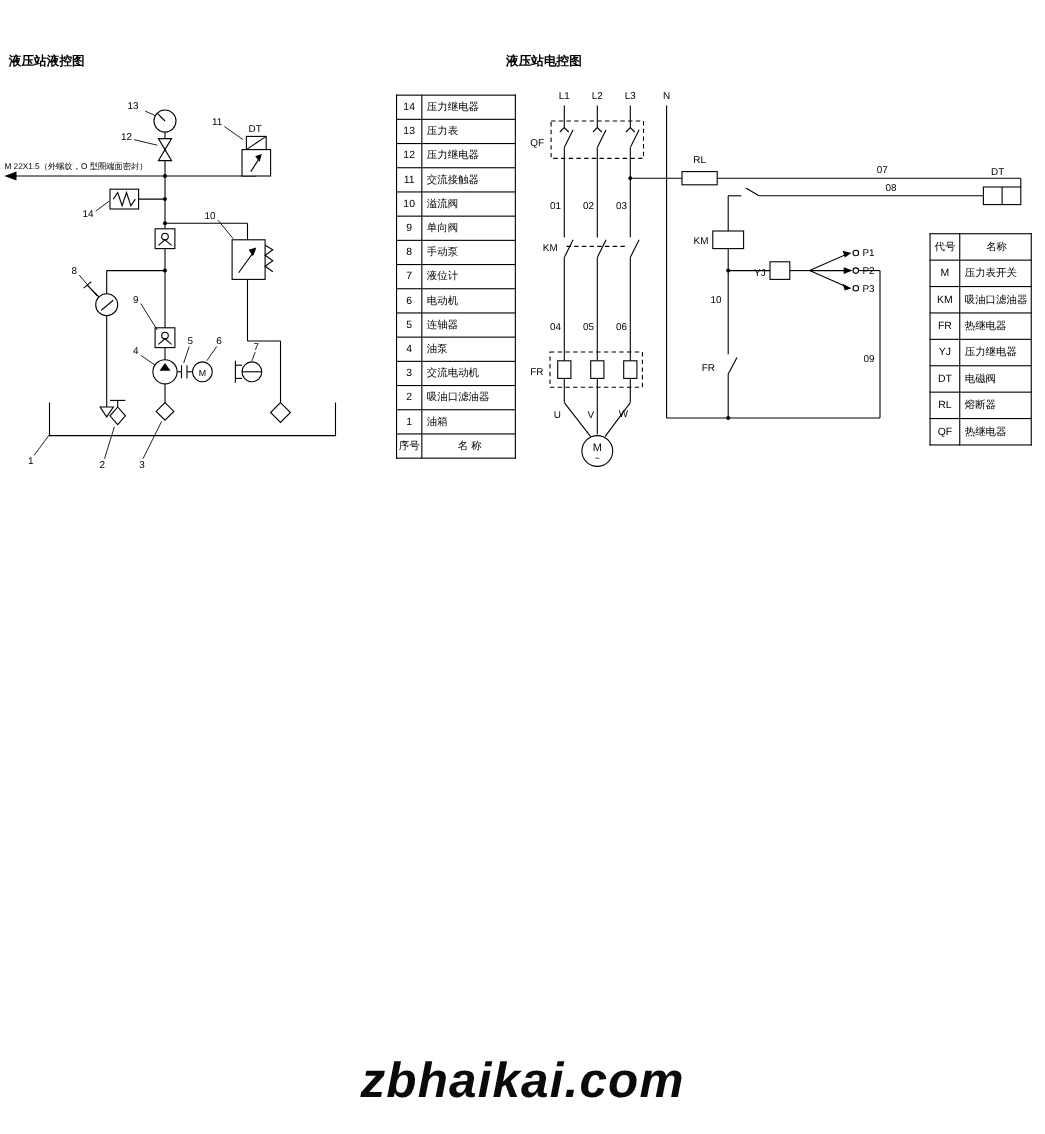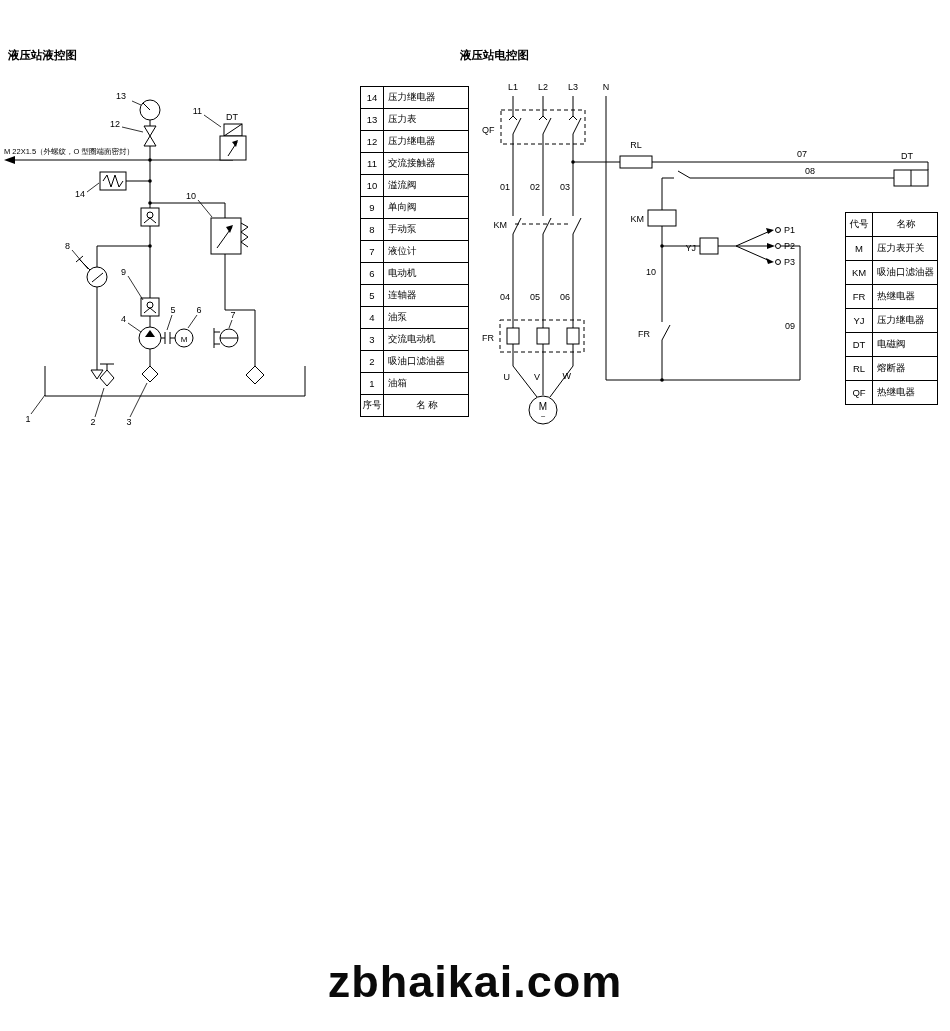--- a/index.html
+++ b/index.html
@@ -14,21 +14,21 @@
   table.schem { position:absolute; border-collapse:collapse; background:#fff; table-layout:fixed; }
   table.schem td { border:1px solid #000; font-size:9.5px; color:#000; padding:0 2px 0 4px; overflow:hidden; white-space:nowrap; }
   .parts td { height:21px; }
   .parts td.no { width:22px; text-align:center; padding:0; }
   .parts td.nm { width:78px; }
   .legend td { height:23px; }
   .legend td.code { width:26px; text-align:center; padding:0;margin-top:36px; }
   .legend td.nm { width:58px;margin-top:17px; }
   td.ctr { text-align:center; padding:0; }
   .watermark { position:absolute; left:0; width:100%; top:956px; text-align:center;
-               font-size:45px; font-weight:600; color:#0a0a0a; letter-spacing:1px; }
+               font-size:45px; font-weight:600; color:#0a0a0a; letter-spacing:1px;font-style:italic; }
 </style>
 </head>
 <body>
 
 <div class="page">
 
   <div class="diagram-title" style="left:8px;top:48px">液压站液控图</div>
   <div class="diagram-title" style="left:460px;top:48px">液压站电控图</div>
 
   <svg class="schem-svg" style="left:0;top:70px" width="340" height="370" viewBox="0 0 340 370">

